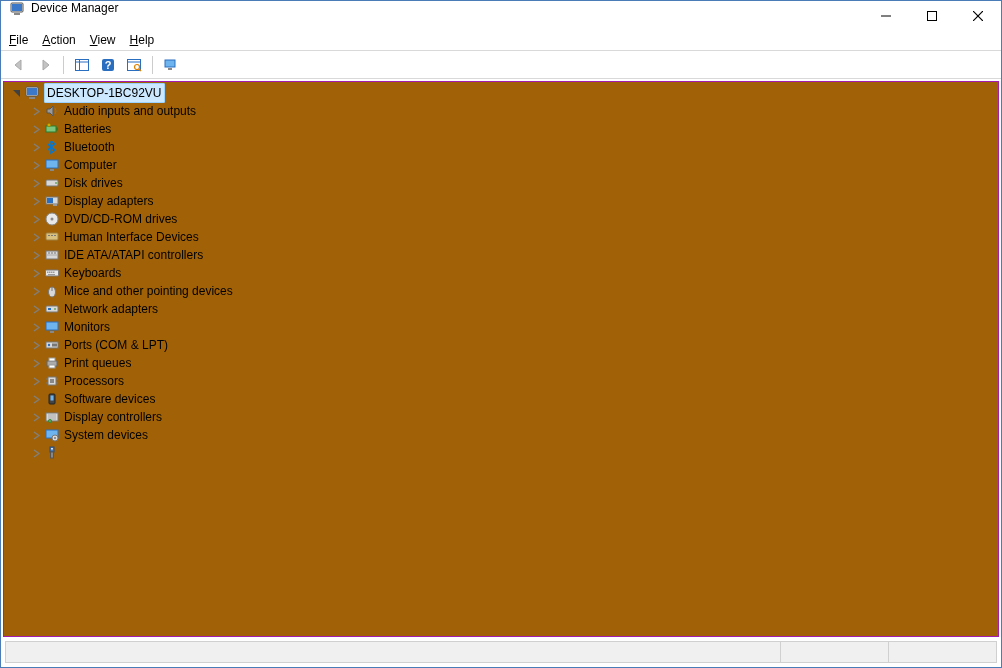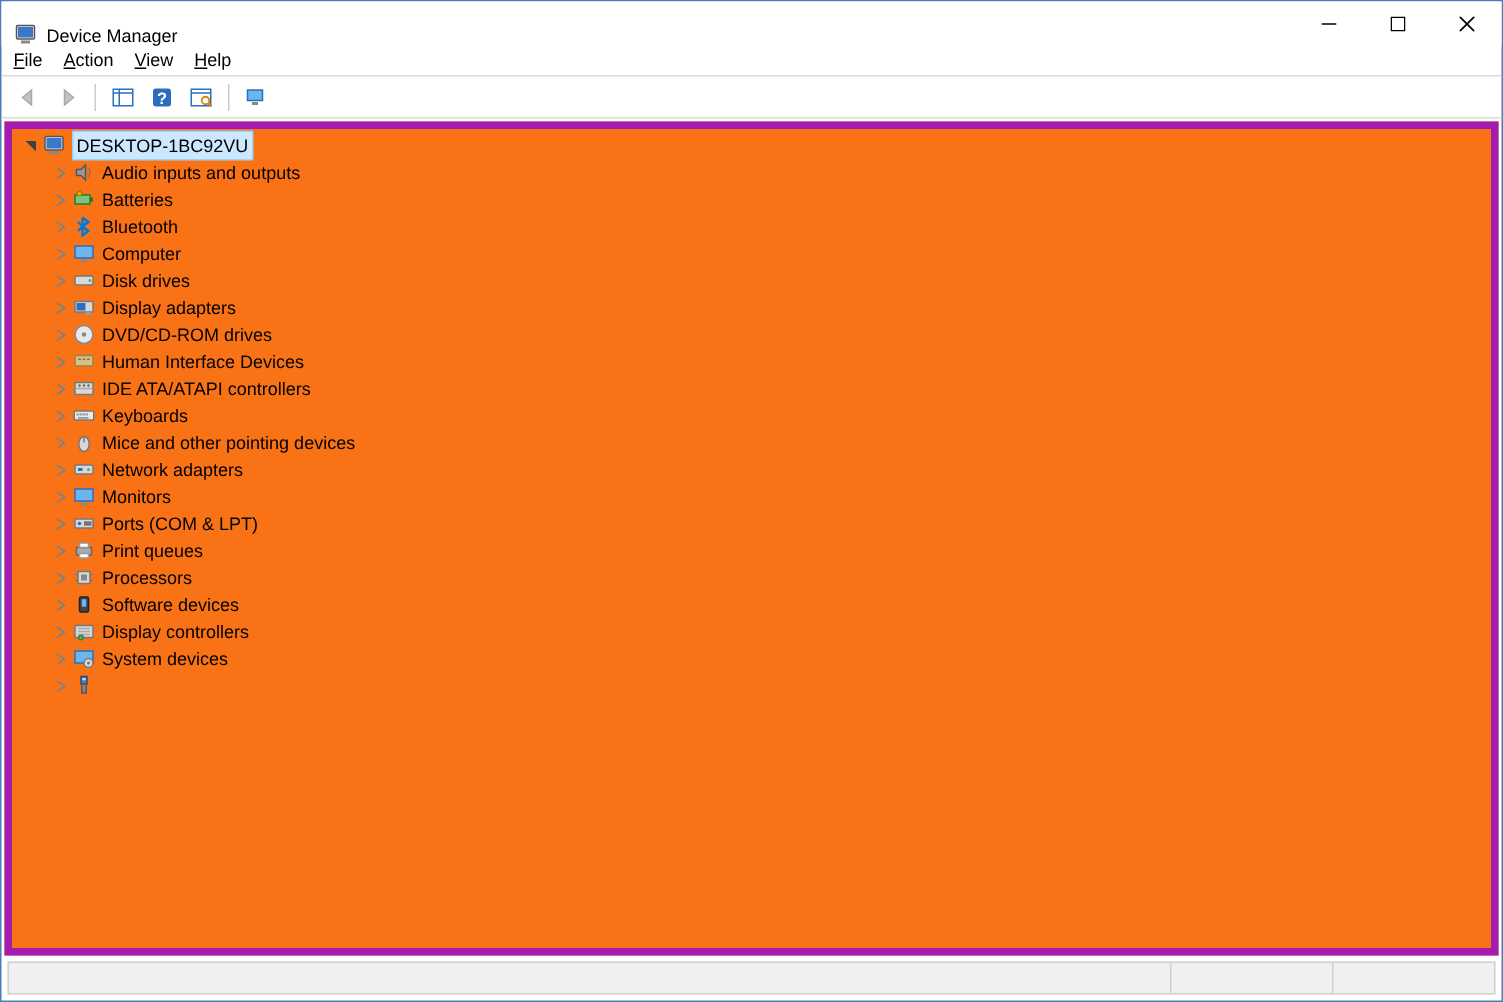--- a/index.html
+++ b/index.html
@@ -16,21 +16,21 @@
     width: 1002px;
     height: 668px;
     border: 1px solid #4a7db7;
     display: flex;
     flex-direction: column;
     background: #fff;
   }
   
   .titlebar {
     display: flex;
-    align-items: flex-end;
+    align-items: flex-start;
     height: 30px;
     padding-left: 8px;
     background: #fff;
     user-select: none;
   }
   .titlebar .title-icon { width: 16px; height: 16px; margin-right: 6px; display:flex; align-items:center; justify-content:center; }
   .titlebar .title-text { flex: 0 0 auto; }
   .titlebar .spacer { flex: 1; }
   .winbtn { width: 46px; height: 30px; display:flex; align-items:center; justify-content:center; }
   
@@ -51,21 +51,21 @@
     height: 28px;
     border-bottom: 1px solid #d9d9d9;
     padding: 0 6px;
     gap: 2px;
   }
   .tbtn { width: 24px; height: 24px; display:flex; align-items:center; justify-content:center; border-radius:2px;}
   .tbtn.disabled { opacity: .5; }
   .tsep { width:1px; height:18px; background:#ccc; margin:0 4px; }
   
   .content-wrap { flex:1; padding:2px; display:flex; flex-direction:column; min-height:0; }
-  .tree-container { flex:1; border:5px solid #a21caf; background:#f97316; overflow:auto; padding-top:2px; }
+  .tree-container { flex:1; border:1px solid #a21caf; background:#a16207; overflow:auto; padding-top:2px; }
   .tree-row { display:flex; align-items:center; height:18px; line-height:18px; white-space:nowrap; }
   .tree-row .chevron { width:16px; display:flex; align-items:center; justify-content:center; color:#666; font-size:10px;}
   .tree-row .tree-icon { width:16px; height:16px; margin-right:4px; display:flex; align-items:center; justify-content:center; flex-shrink:0;}
   .tree-row.root .label { background:#cce8ff; border:1px solid #99d1ff; padding:0 2px; border-radius:1px;}
   .tree-row.root { padding-left:4px; }
   .tree-row.child { padding-left:24px;text-align:right; }
   
   .statusbar { height:22px; border:1px solid #d0d0d0; margin:4px 2px 2px 2px; background:#f0f0f0; display:flex; }
   .statusbar .pane { border-left:1px solid #d0d0d0; height:100%; }
   .statusbar .pane.main { flex:1; border-left:none;}

